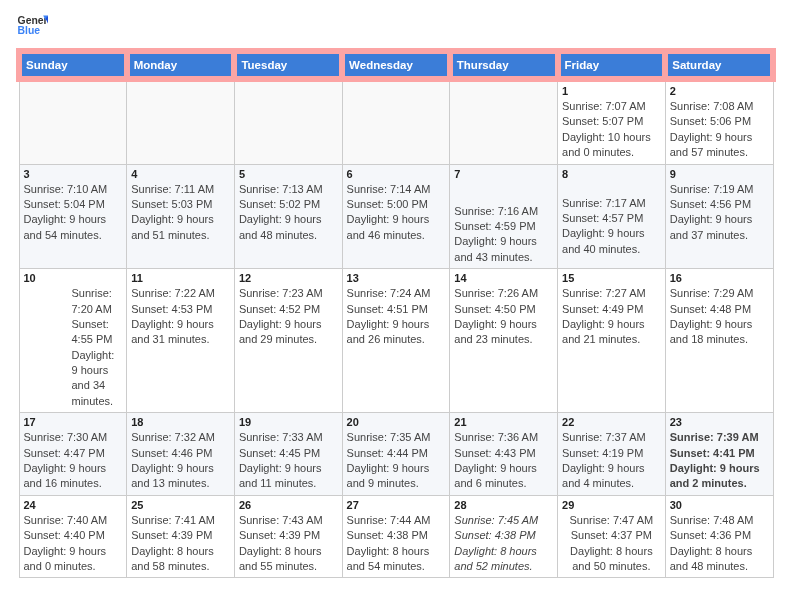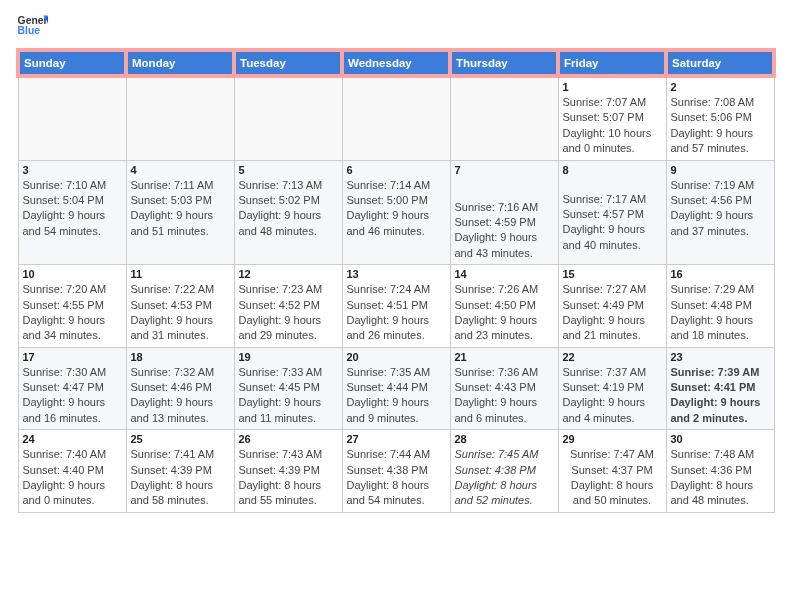--- a/index.html
+++ b/index.html
@@ -49,21 +49,21 @@
       border-collapse: collapse;
       table-layout: fixed;
     }
     .calendar th {
       background: #3b7dd8;
       color: #fff;
       font-size: 11.5px;
       font-weight: bold;
       padding: 5px 4px;
       text-align: left;
-      border: 4px solid #fca5a5;
+      border: 6px solid #fca5a5;
     }
     .calendar td {
       border: 1px solid #ccc;
       vertical-align: top;
       padding: 3px 4px;
       font-size: 9.5px;
       color: #333;
       background: #fff;
       height: 82px;
     }
@@ -177,21 +177,21 @@
           <td>
             <span class="day-number">9</span>
             <div class="day-info" style="white-space: pre-line;">Sunrise: 7:19 AM
 Sunset: 4:56 PM
 Daylight: 9 hours and 37 minutes.</div>
           </td>
         </tr>
         <tr>
           <td>
             <span class="day-number">10</span>
-            <div class="day-info" style="white-space: pre-line;">Sunrise: 7:20 AM
+            <div class="day-info" style="white-space: pre-line; margin-left: 48px;">Sunrise: 7:20 AM
 Sunset: 4:55 PM
 Daylight: 9 hours and 34 minutes.</div>
           </td>
           <td>
             <span class="day-number">11</span>
             <div class="day-info" style="white-space: pre-line;">Sunrise: 7:22 AM
 Sunset: 4:53 PM
 Daylight: 9 hours and 31 minutes.</div>
           </td>
           <td>

